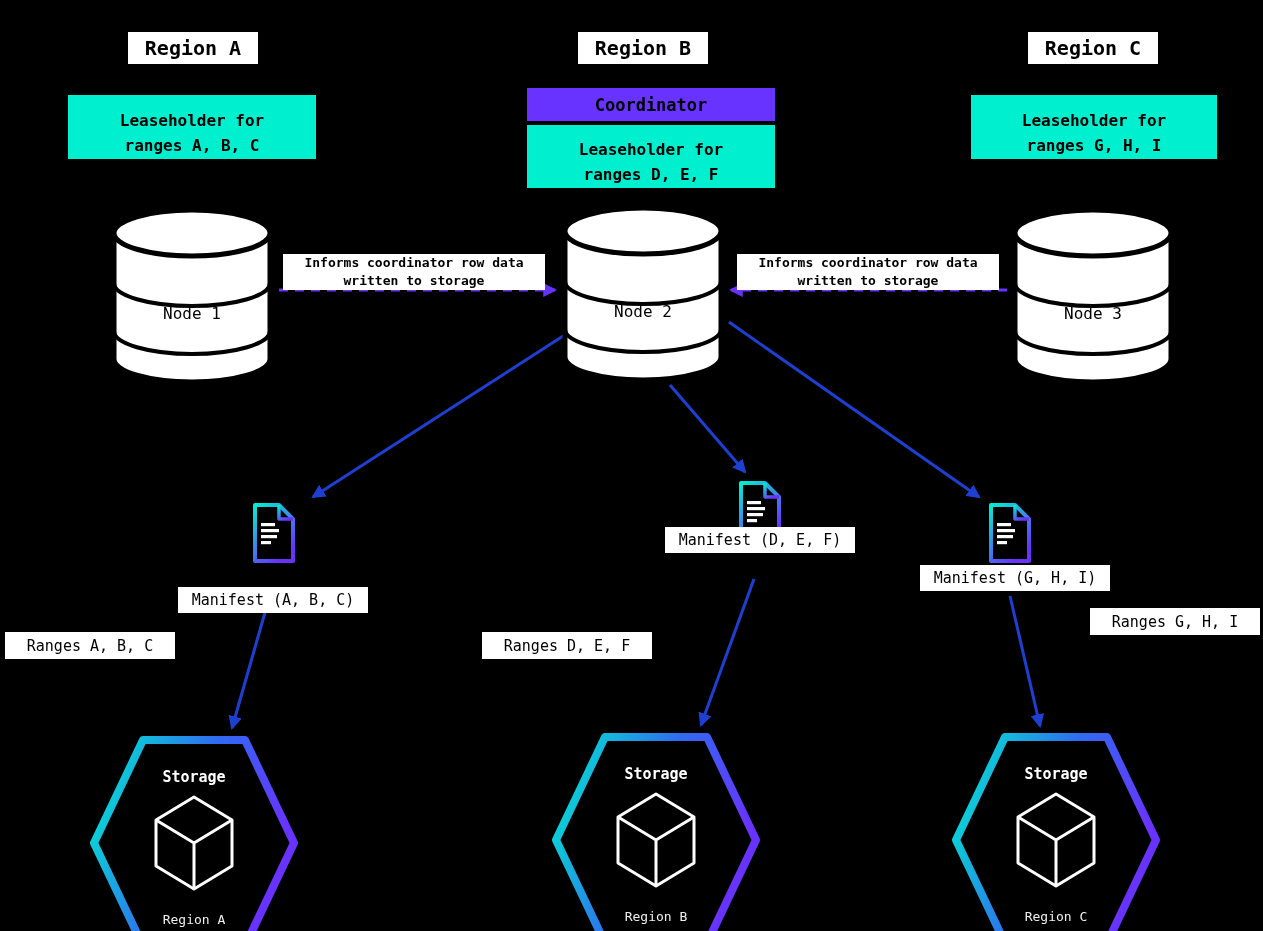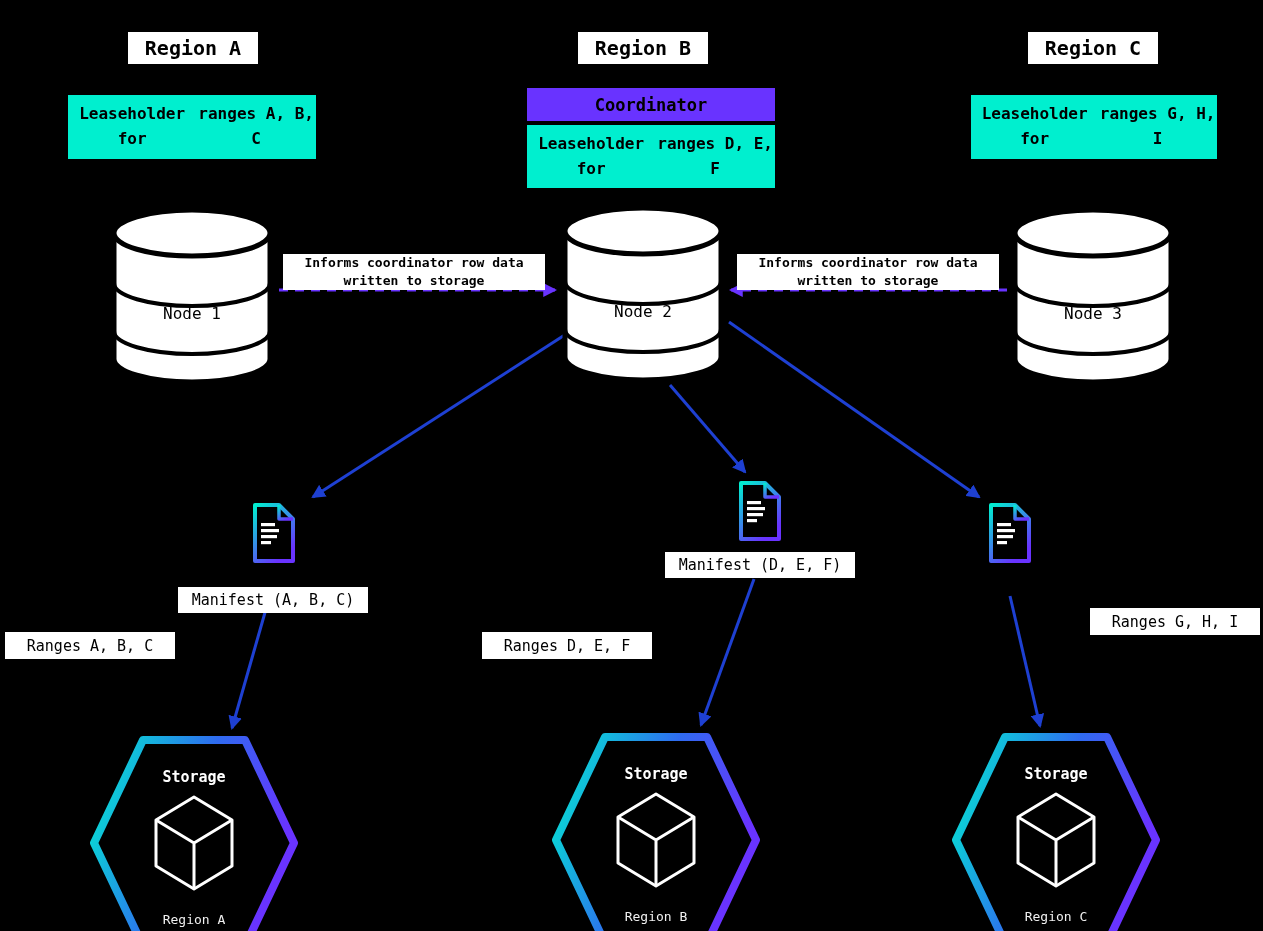--- a/index.html
+++ b/index.html
@@ -2,22 +2,22 @@
 <html><head>
 <meta charset="utf-8">
 <style>
   html,body{margin:0;padding:0;background:#000;}
   .canvas{position:relative;width:1263px;height:931px;background:#000;overflow:hidden;
           font-family:"DejaVu Sans Mono","Liberation Mono",monospace;margin-top:28px;}
   .abs{position:absolute;}
   .wb{background:#fff;color:#000;display:flex;flex-direction:column;align-items:center;
       justify-content:center;text-align:center;}
   .region-title{font-size:20px;font-weight:bold;}
-  .lease{background:#00efcf;color:#000;display:flex;flex-direction:row;align-items:center;
-         justify-content:flex-start;text-align:center;font-size:16px;font-weight:bold;line-height:1.55;}
+  .lease{background:#00efcf;color:#000;display:flex;flex-direction:column;align-items:center;
+         justify-content:flex-end;text-align:center;font-size:16px;font-weight:bold;line-height:1.55;}
   .coord{background:#6933ff;color:#000;display:flex;align-items:center;justify-content:center;
          font-size:17px;font-weight:bold;}
   .inform{font-size:13px;font-weight:bold;line-height:1.35;align-items:center;}
   .lbl15{font-size:15px;}
   svg text{font-family:"DejaVu Sans Mono","Liberation Mono",monospace;}
 </style>
 </head>
 <body>
 
 <div class="canvas">
@@ -134,21 +134,22 @@
     <path d="M31,3 V17 H45" fill="none" stroke="url(#gdocC)" stroke-width="3.5" stroke-linejoin="round"></path>
     <g fill="#fff">
       <rect x="13" y="21" width="14" height="3.2"></rect>
         <rect x="13" y="27" width="18" height="3.2"></rect>
       <rect x="13" y="33" width="16" height="3.2"></rect>
         <rect x="13" y="39" width="10" height="3.2"></rect>
     </g>
   </svg>
 
   <div class="wb lbl15 abs" style="left:178px;top:559px;width:190px;height:26px">Manifest (A, B, C)</div>
-  <div class="wb lbl15 abs" style="left:665px;top:524px;width:190px;height:26px">Manifest (D, E, F)</div>
+  <div class="wb lbl15 abs" style="left:665px;top:499px;width:190px;height:26px">Manifest (D, E, F)</div>
+  <div class="wb lbl15 abs" style="left:920px;top:537px;width:190px;height:26px">Manifest (G, H, I)</div>
 
   <div class="wb lbl15 abs" style="left:5px;top:604px;width:170px;height:27px">Ranges A, B, C</div>
   <div class="wb lbl15 abs" style="left:482px;top:604px;width:170px;height:27px">Ranges D, E, F</div>
   <div class="wb lbl15 abs" style="left:1090px;top:580px;width:170px;height:27px">Ranges G, H, I</div>
 
   <svg class="abs" style="left:88px;top:707px" width="212" height="216" viewBox="0 0 212 216">
     <defs>
         <linearGradient id="ghexA" x1="0" y1="0" x2="1" y2="0.35">
       <stop offset="0" stop-color="#00efcf"></stop>
           <stop offset="0.55" stop-color="#2f6bf0"></stop>

